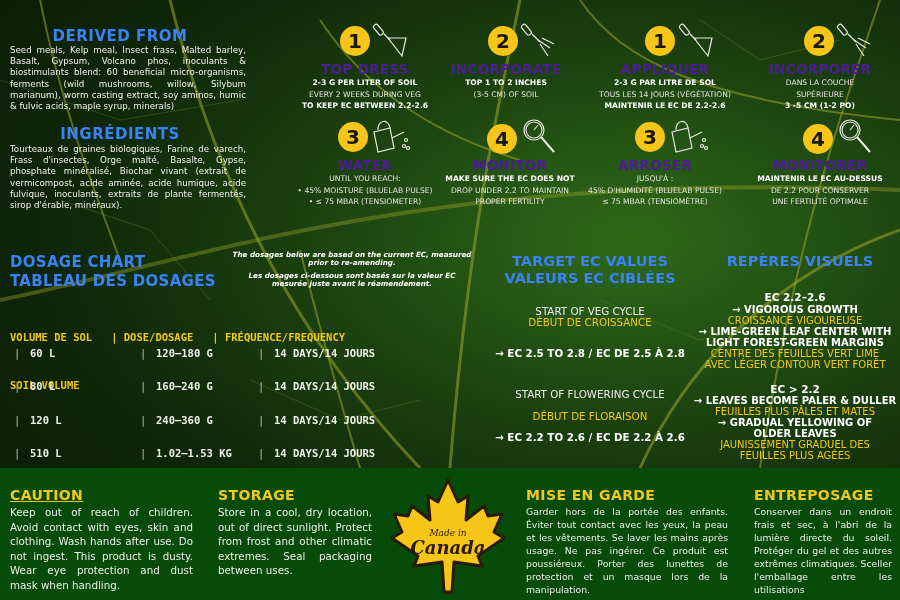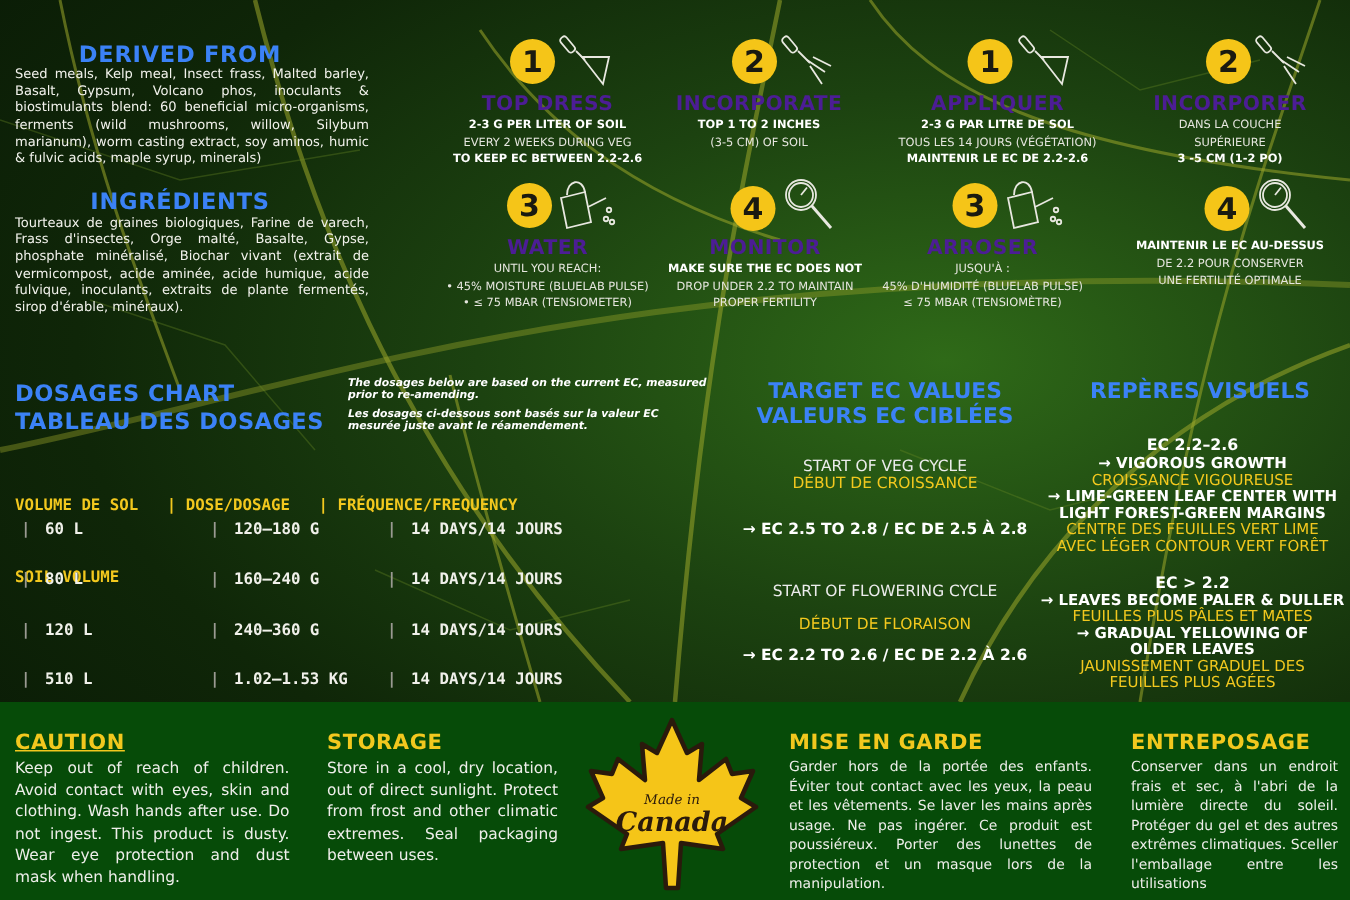--- a/index.html
+++ b/index.html
@@ -30,21 +30,21 @@
     line-height: 30px; text-align: center;
   }
   .tool { position: absolute; }
   .step-title { font-weight: bold; font-size: 13.5px; color: #4c1d95; letter-spacing: 0.3px; line-height: 15px; }
   .step-line { font-size: 7.6px; line-height: 11.5px; color: #e6e6df; }
   .step-line b { color: #ffffff; }
 
   
   .dosage-title { left: 10px; top: 253px; font-size: 15px; line-height: 19px; letter-spacing: 0.3px; }
   .dosage-note { left: 232px; top: 251px; width: 240px; font-size: 7.2px; line-height: 8.3px; font-style: italic; font-weight: bold; color: #ffffff; }
-  .dosage-note p { margin-bottom: 4px; }
+  .dosage-note p { margin-bottom: 4px; text-align: center; }
   .dose-head { left: 10px; top: 297px; font-family: "DejaVu Sans Mono", monospace; font-size: 10.5px; font-weight: bold; color: #f2c81e; line-height: 16px; white-space: pre; }
   .dose-row { position: absolute; z-index: 1; left: 0; width: 480px; height: 16px; font-family: "DejaVu Sans Mono", monospace; font-size: 10.5px; font-weight: bold; color: #f0f0ea; }
   .dose-row span { position: absolute; top: 0; }
   .pipe { color: #9a9a92; }
 
   
   .ec-title { left: 470px; top: 253px; width: 240px; text-align: center; font-size: 14.5px; line-height: 17px; }
   .ec-line { position: absolute; z-index: 1; left: 470px; width: 240px; text-align: center; font-size: 10.3px; }
   .ec-line.en { color: #ececec; }
   .ec-line.fr { color: #f2c81e; }
@@ -223,27 +223,28 @@
     <div class="badge" style="left:63px; top:6px;">4</div>
     <svg class="tool" style="left:96px; top:0;" width="40" height="40" viewBox="0 0 40 40">
       <g stroke="#e8e8e0" stroke-width="1.2" fill="none">
           <circle cx="14" cy="12" r="10"></circle>
           <circle cx="14" cy="12" r="8"></circle>
           <line x1="14" y1="12" x2="18" y2="7"></line>
           <line x1="21" y1="19" x2="34" y2="34" stroke-width="2"></line>
         </g>
     </svg>
   </div>
+  <div class="step-title">MONITORER</div>
   <div class="step-line"><b>MAINTENIR LE EC AU-DESSUS</b></div>
   <div class="step-line">DE 2.2 POUR CONSERVER</div>
   <div class="step-line">UNE FERTILITÉ OPTIMALE</div>
 </div>
 
 <div class="abs dosage-title h-yellow">
-  <div>DOSAGES CHART</div>
+  <div>DOSAGE CHART</div>
   <div>TABLEAU DES DOSAGES</div>
 </div>
 <div class="abs dosage-note">
   <p>The dosages below are based on the current EC, measured prior to re-amending.</p>
   <p>Les dosages ci-dessous sont basés sur la valeur EC mesurée juste avant le réamendement.</p>
 </div>
 <div class="abs dose-head">
   <div>VOLUME DE SOL   | DOSE/DOSAGE   | FRÉQUENCE/FREQUENCY</div>
   <div>SOIL VOLUME</div>
 </div>

